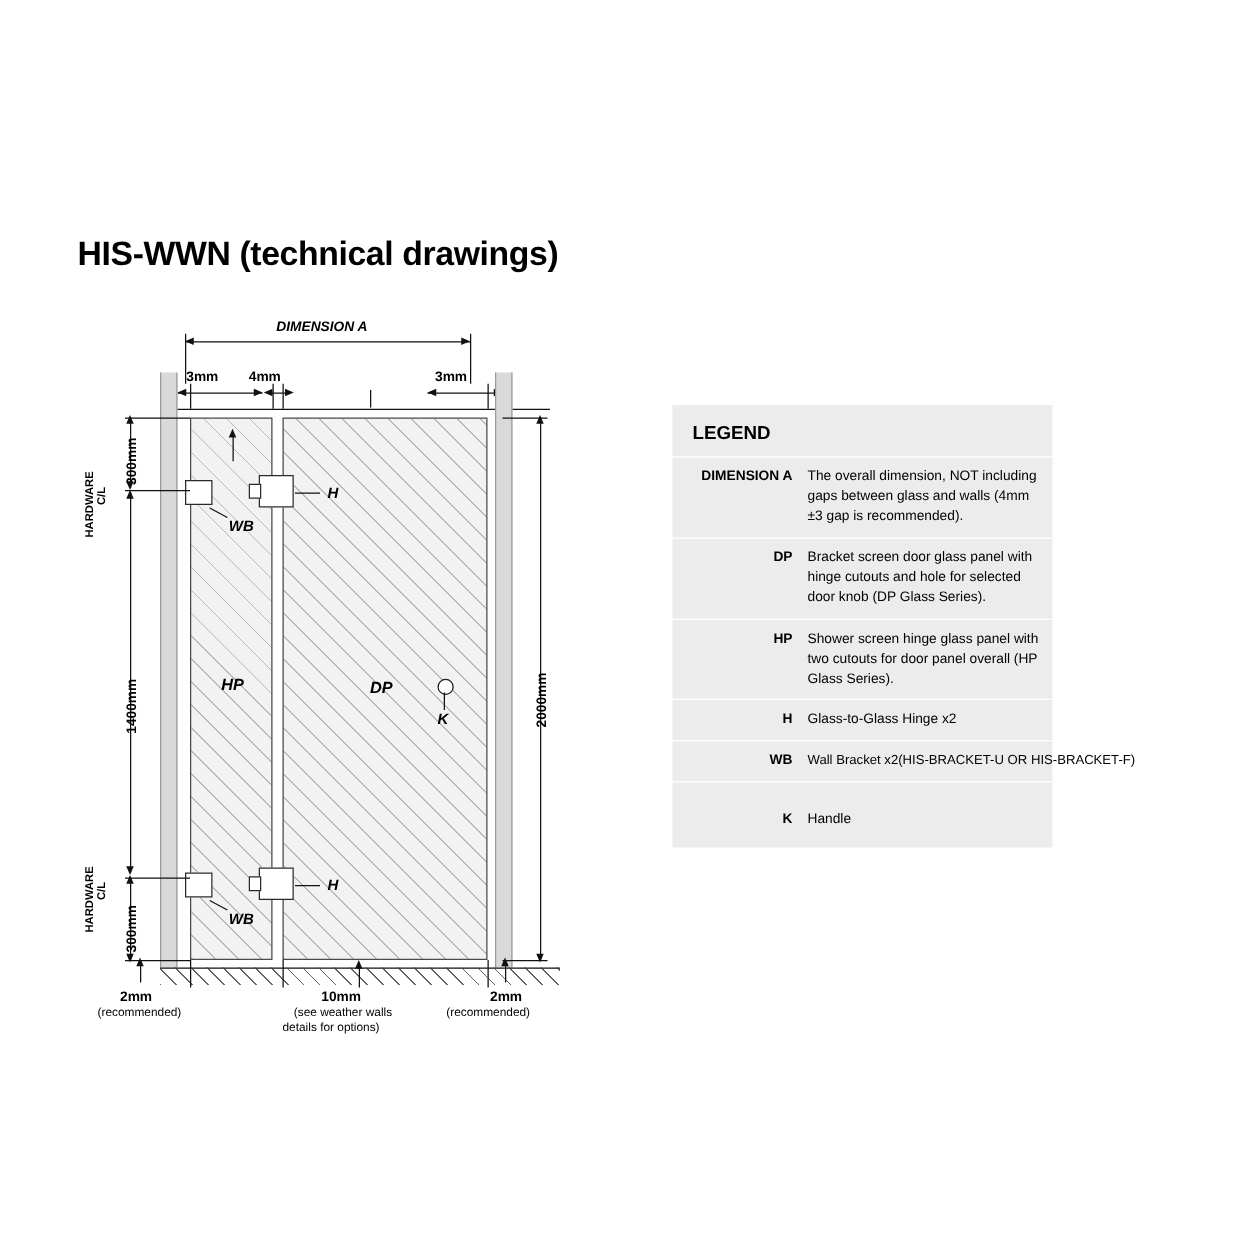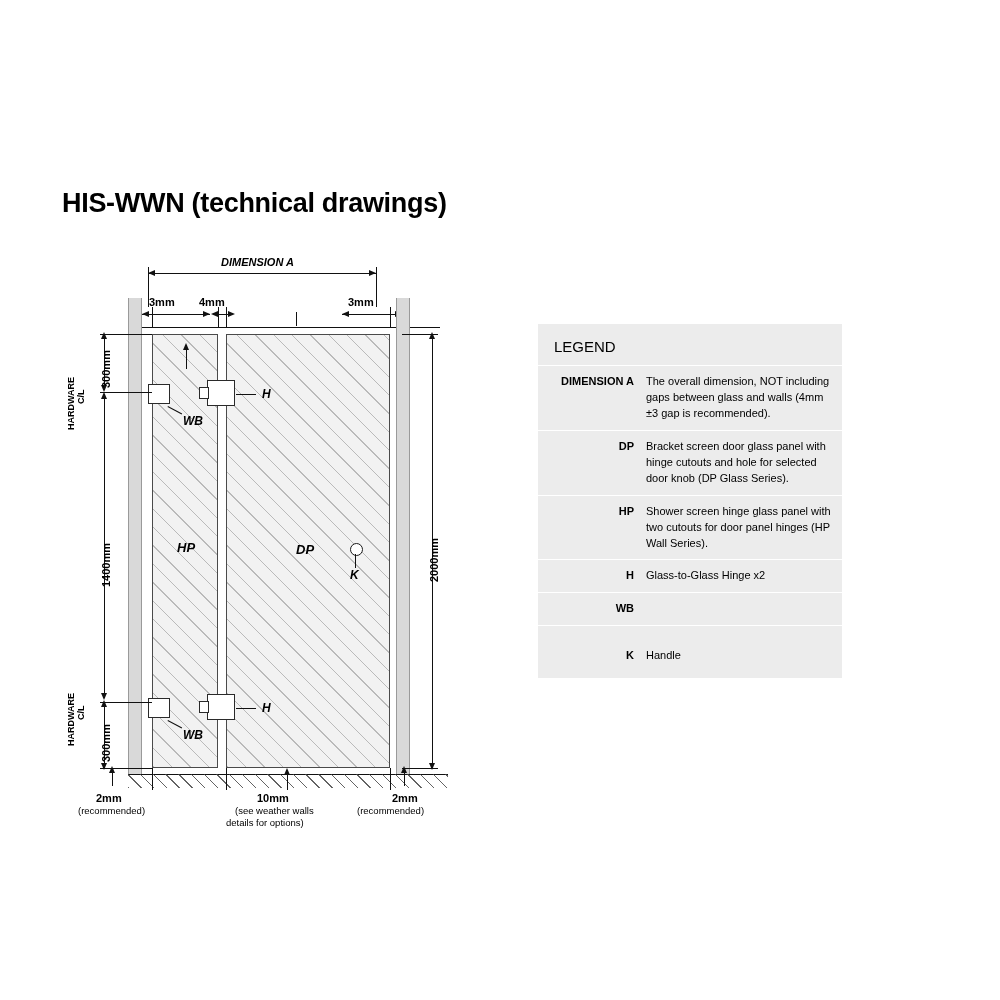--- a/index.html
+++ b/index.html
@@ -92,21 +92,21 @@
         rgba(0,0,0,0) 1px, rgba(0,0,0,0) 9px);
   }
 
   
   .legend{
     position:absolute;left:538px;top:322px;width:304px;
     background:#ececec;
     font-size:11px;
   }
   .legend h3{
-    margin:0;padding:14px 12px 10px 16px;font-size:15px;font-weight:normal;
+    margin:0;padding:14px 12px 10px 16px;font-size:15px;font-weight:bold;
   }
   .legend-row{
     display:flex;padding:8px 10px 8px 10px;
     border-top:1px solid #ffffff;
   }
   .legend-row .key{
     width:86px;flex:0 0 86px;text-align:right;padding-right:12px;
     font-weight:bold;font-size:11px;line-height:1.45;
   }
   .legend-row .desc{
@@ -252,28 +252,29 @@
     <div class="legend-row">
       <div class="key">DIMENSION A</div>
       <div class="desc">The overall dimension, NOT including gaps between glass and walls (4mm ±3 gap is recommended).</div>
     </div>
     <div class="legend-row">
       <div class="key">DP</div>
       <div class="desc">Bracket screen door glass panel with hinge cutouts and hole for selected door knob (DP Glass Series).</div>
     </div>
     <div class="legend-row">
       <div class="key">HP</div>
-      <div class="desc">Shower screen hinge glass panel with two cutouts for door panel hinges (HP Wall Series).</div>
+      <div class="desc">Shower screen hinge glass panel with two cutouts for door panel overall (HP Glass Series).</div>
     </div>
     <div class="legend-row">
       <div class="key">H</div>
       <div class="desc">Glass-to-Glass Hinge x2</div>
     </div>
     <div class="legend-row wide">
       <div class="key">WB</div>
+      <div class="desc">Wall Bracket x2(HIS-BRACKET-U OR HIS-BRACKET-F)</div>
     </div>
     <div class="legend-row" style="padding-top:22px;padding-bottom:14px;">
       <div class="key">K</div>
       <div class="desc">Handle</div>
     </div>
 
   </div>
 
 </div>
 

